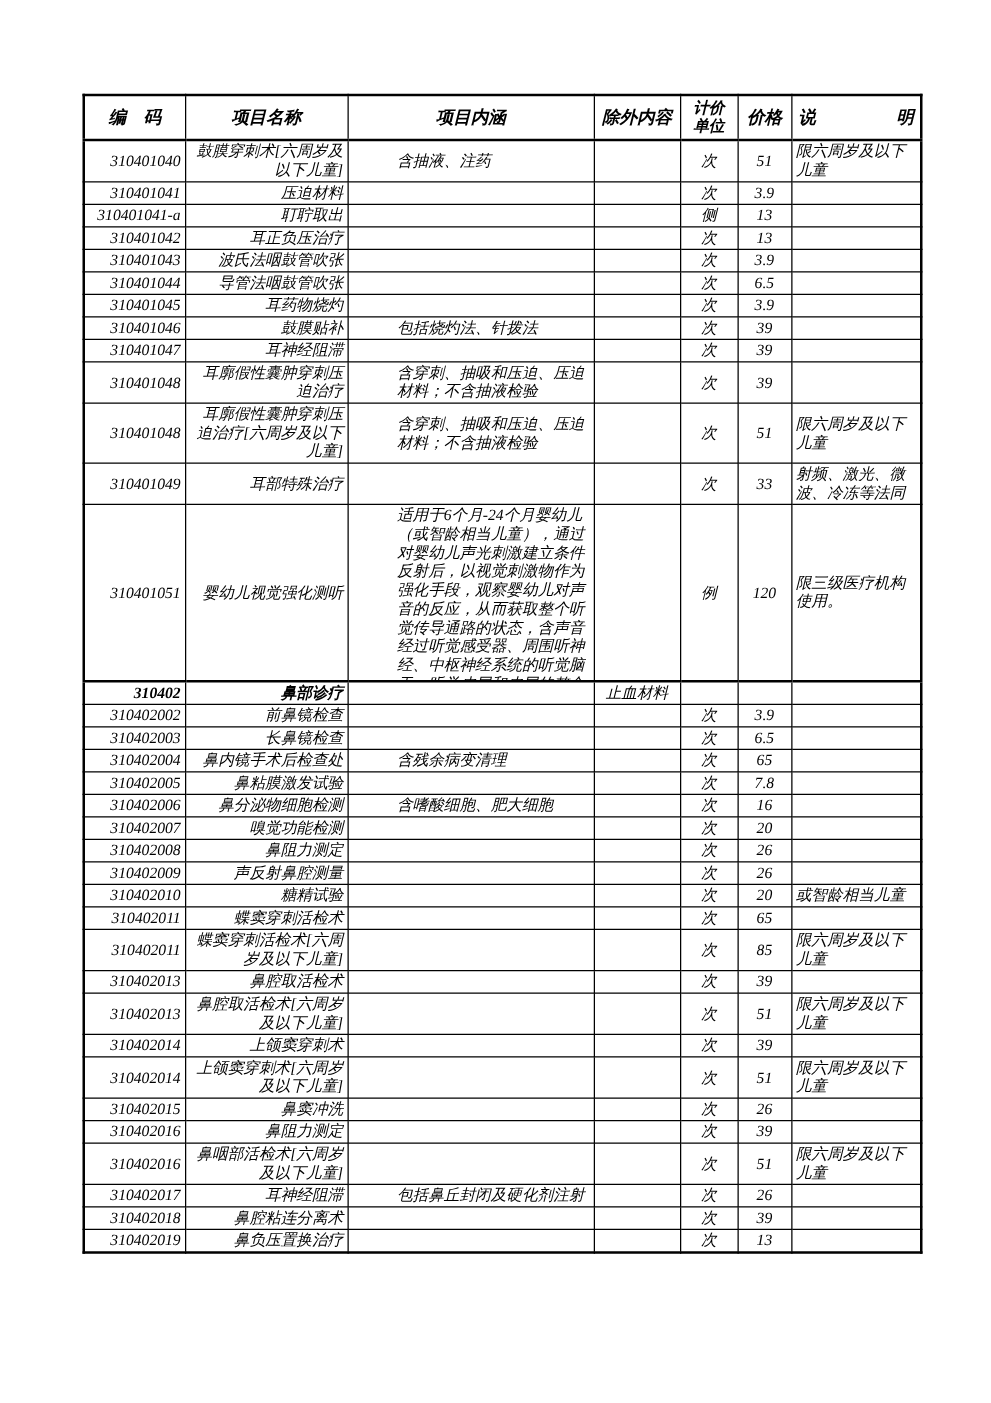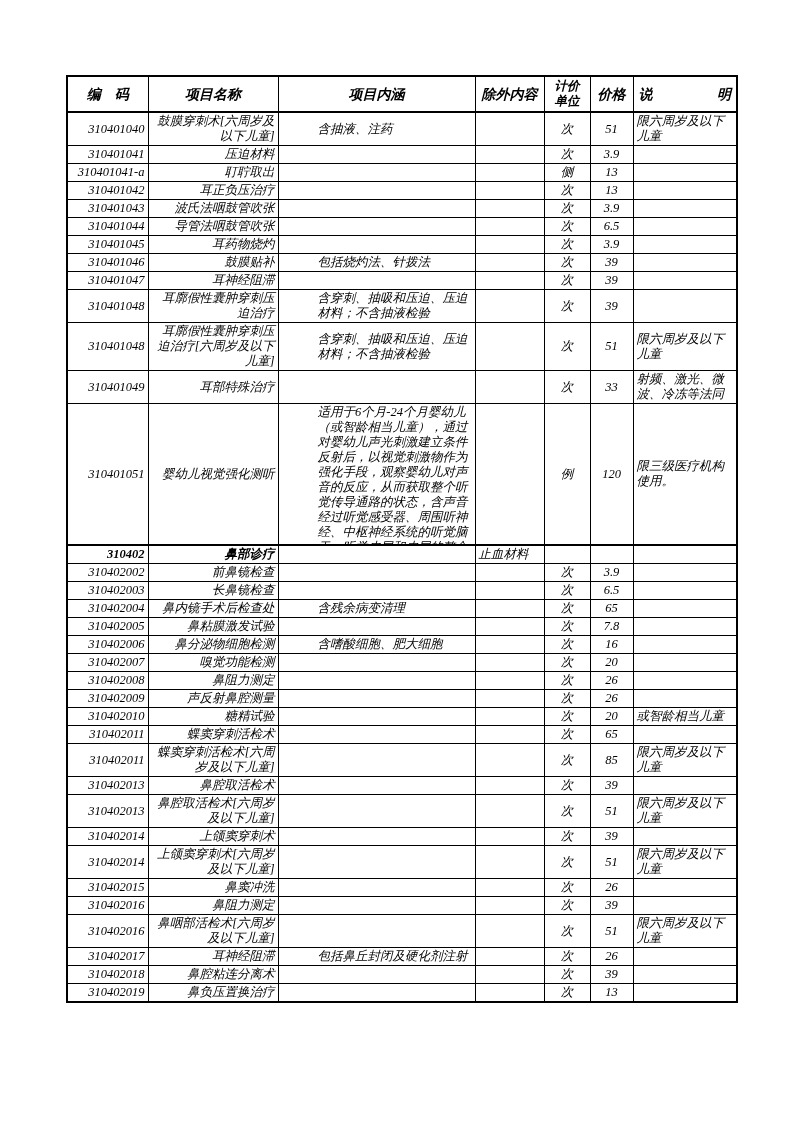--- a/index.html
+++ b/index.html
@@ -40,21 +40,21 @@
     text-align: center;
     border-bottom: 2px solid #000;
   }
   .fee thead th.col-unit { white-space: pre-line; font-size: 12.5px; line-height: 15px; }
   .note-head { display: flex; justify-content: space-between; padding: 0 5px; }
   .fee td { height: 17px; }
   .cin { padding: 1px 3px; }
   td.col-code  { text-align: right; margin-top: 44px; }
   td.col-name  { text-align: right; margin-left: 35px; }
   td.col-content { text-align: left; padding-left: 36px; }
-  td.col-excluded { text-align: left; }
+  td.col-excluded { text-align: center; }
   td.col-unit  { text-align: center; }
   td.col-price { text-align: center; }
   td.col-note  { text-align: left; margin-top: 20px; }
   tr.section td { border-top: 2px solid #000; }
   tr.section td.col-code .cin, tr.section td.col-name .cin { font-weight: bold; }
   tr.clipped td.col-content { vertical-align: top; }
   tr.clipped td.col-content .cin { height: 138px; overflow: hidden; }
 </style>
 </head>
 <body>

